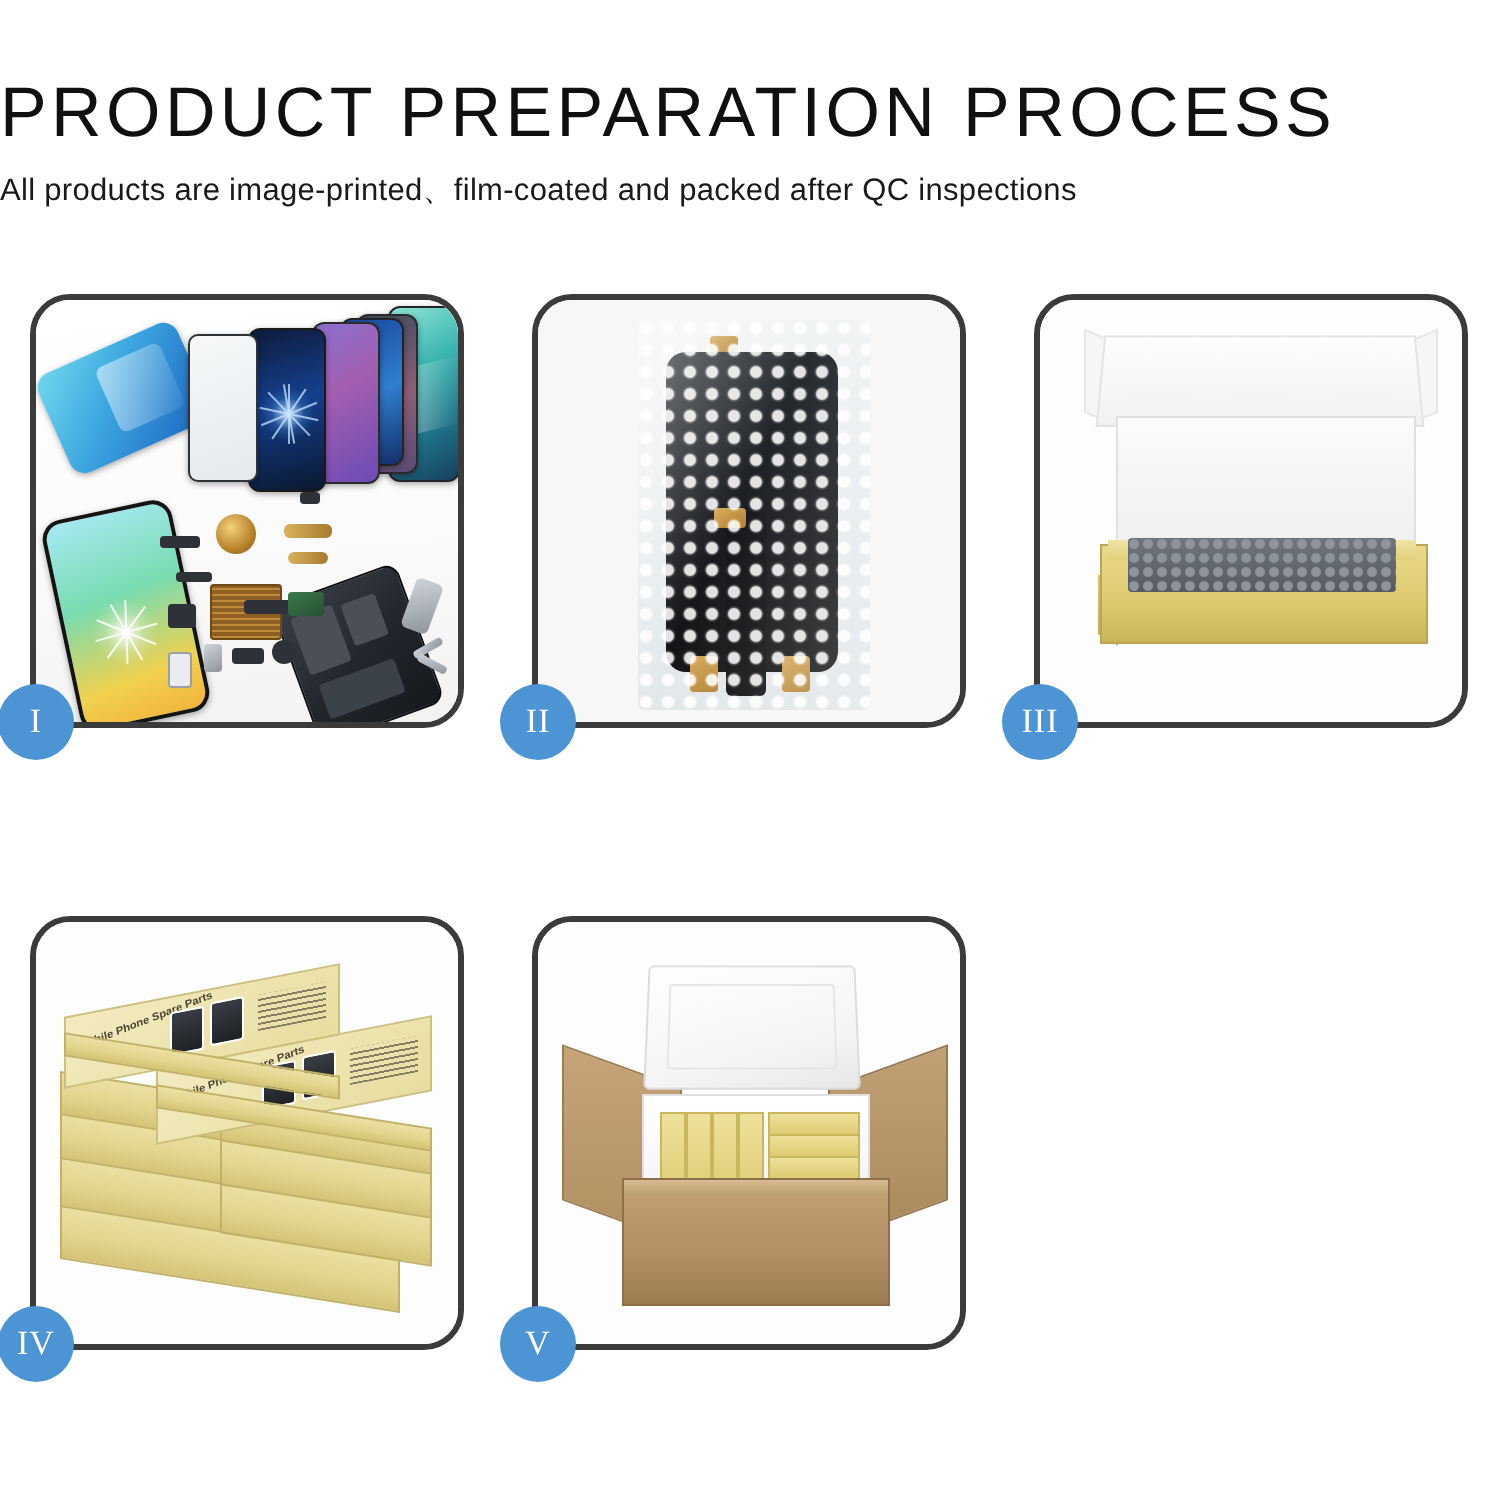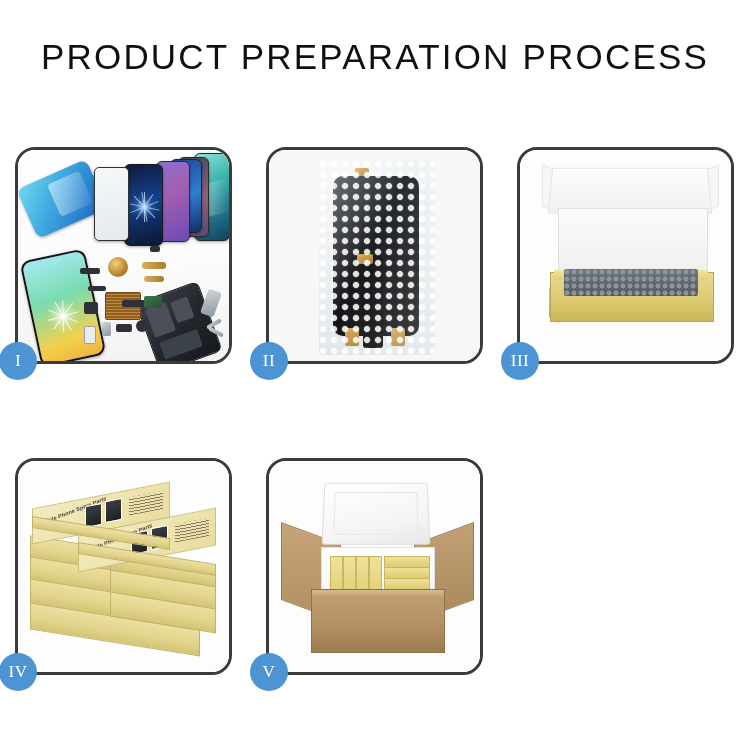--- a/index.html
+++ b/index.html
@@ -13,21 +13,21 @@
     position: relative;
     font-family: "Liberation Sans", sans-serif;
     overflow: hidden;
   }
 
   .header {
     position: absolute;
     left: 0;
     top: 36px;
     width: 750px;
-    text-align: center;
+    text-align: left;
   }
   .title {
     font-family: "Liberation Sans", sans-serif;
     font-size: 35px;
     font-weight: 400;
     letter-spacing: 2.2px;
     color: #101010;
     line-height: 42px;
     white-space: nowrap;
   }
@@ -417,20 +417,21 @@
     position: absolute;
     background: linear-gradient(180deg,#b99a6f,#a88a60);
     border: 1px solid #9a7d55;
   }
 </style>
 </head>
 <body>
 
 <div class="header">
   <div class="title">PRODUCT PREPARATION PROCESS</div>
+  <div class="subtitle">All products are image-printed、film-coated and packed after QC inspections</div>
 </div>
 
 <div class="grid">
 
   <div class="panel p-r0 p-c0">
     <div class="clip">
       <div class="sheen"></div>
 
       <div class="phone ph-blue"></div>
       <div class="phone ph-teal"></div>

